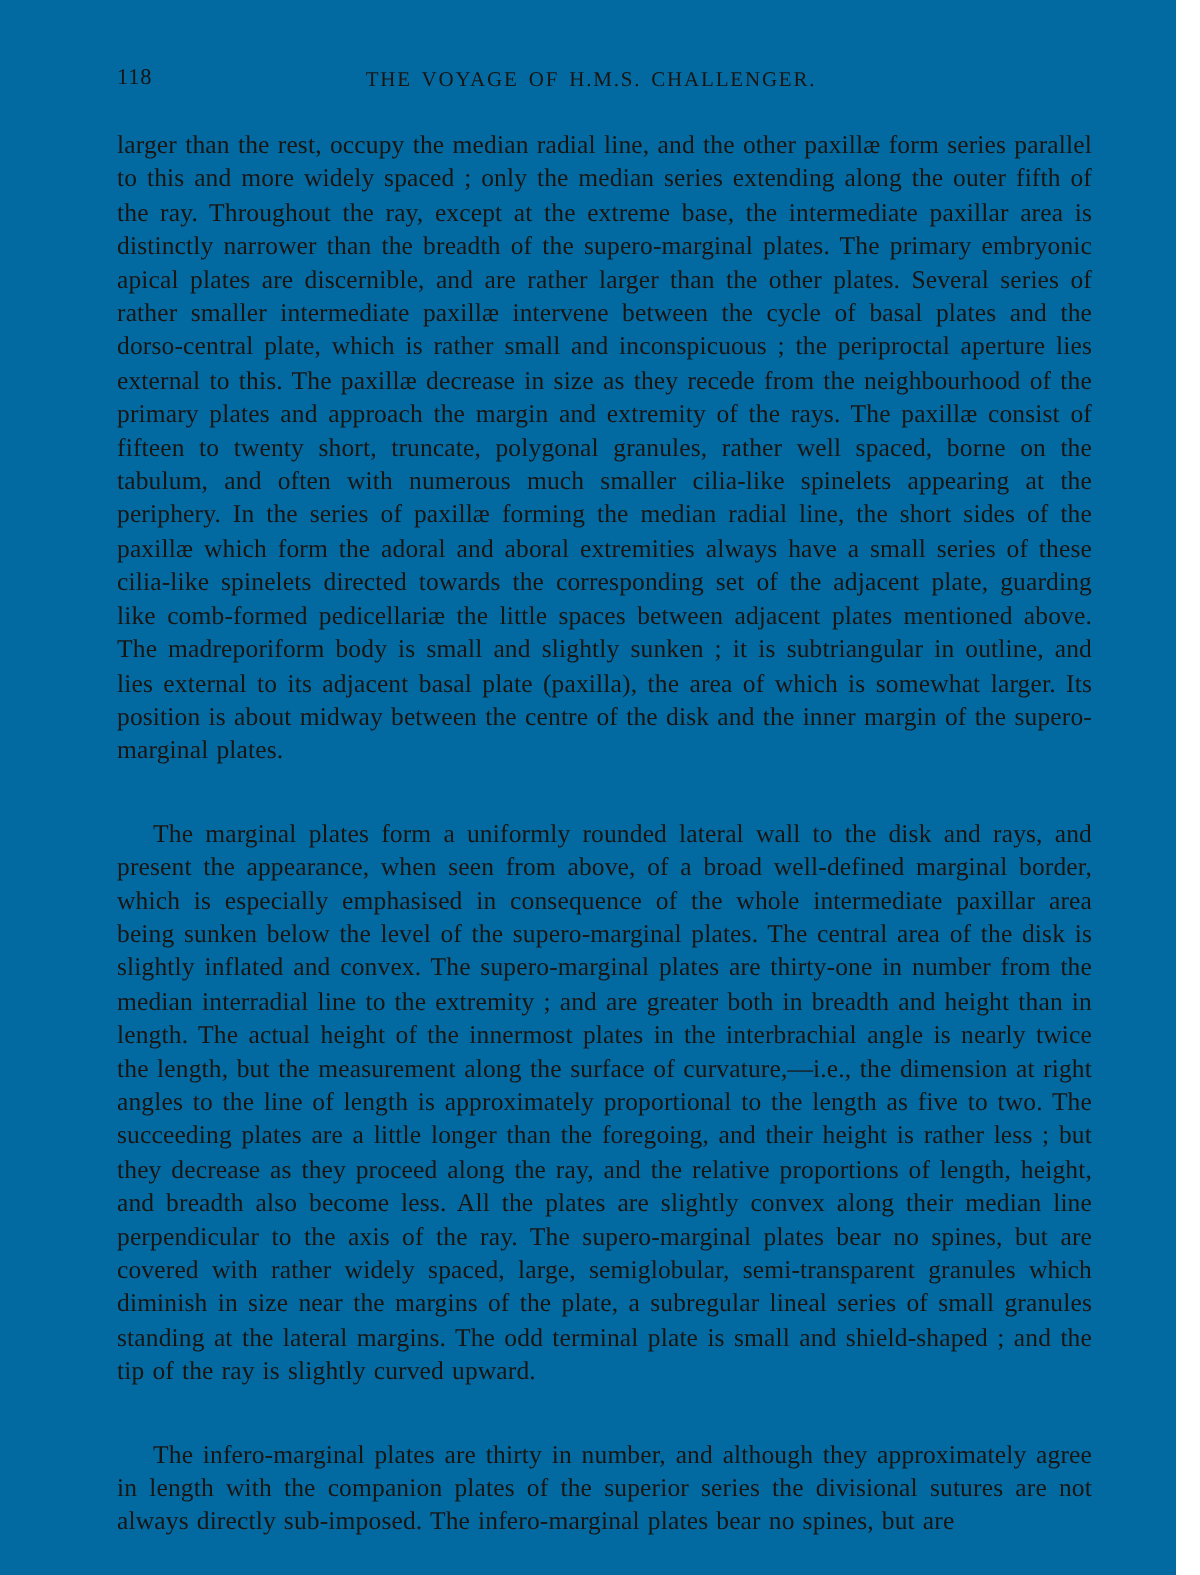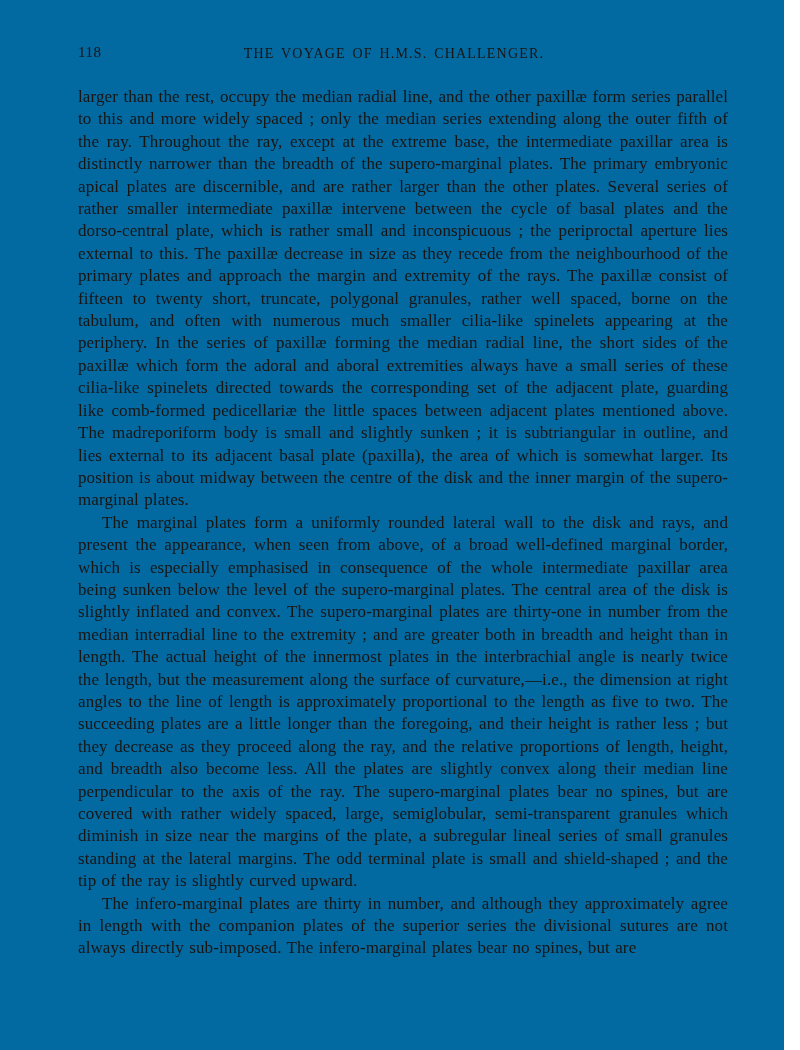--- a/index.html
+++ b/index.html
@@ -44,21 +44,21 @@
     width: 650px;
   }
   .para {
     font-size: 17px;
     line-height: 22.4px;
     text-align: justify;
     text-justify: inter-word;
     letter-spacing: 0.1px;
     word-spacing: 1px;
   }
-  .para.indent { text-indent: 24px; }
+  .para.indent { text-indent: 24px; margin-top: 33px; }
 </style>
 </head>
 <body>
 
 <div class="page">
   <div class="header">
     <span class="page-number">118</span>
     <div class="running-head">THE VOYAGE OF H.M.S. CHALLENGER.</div>
   </div>
 

